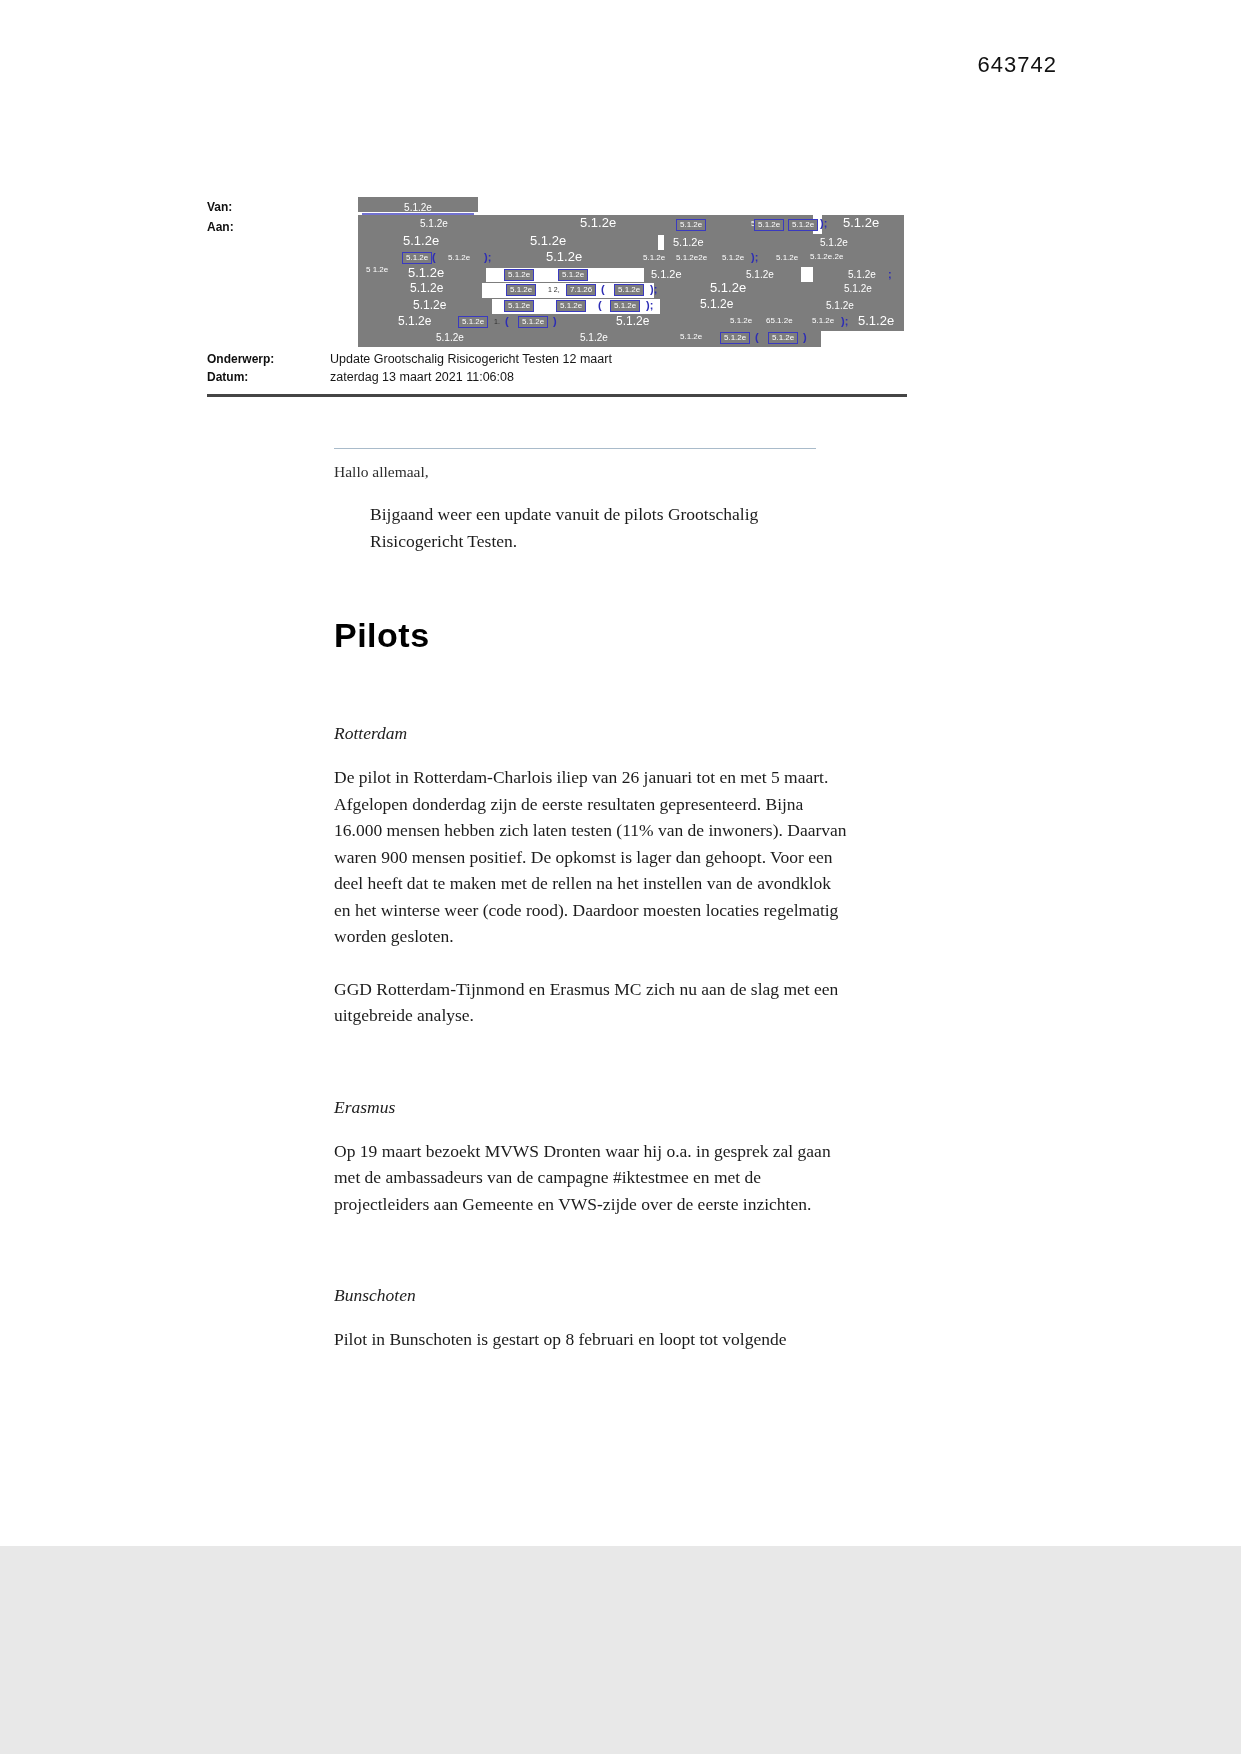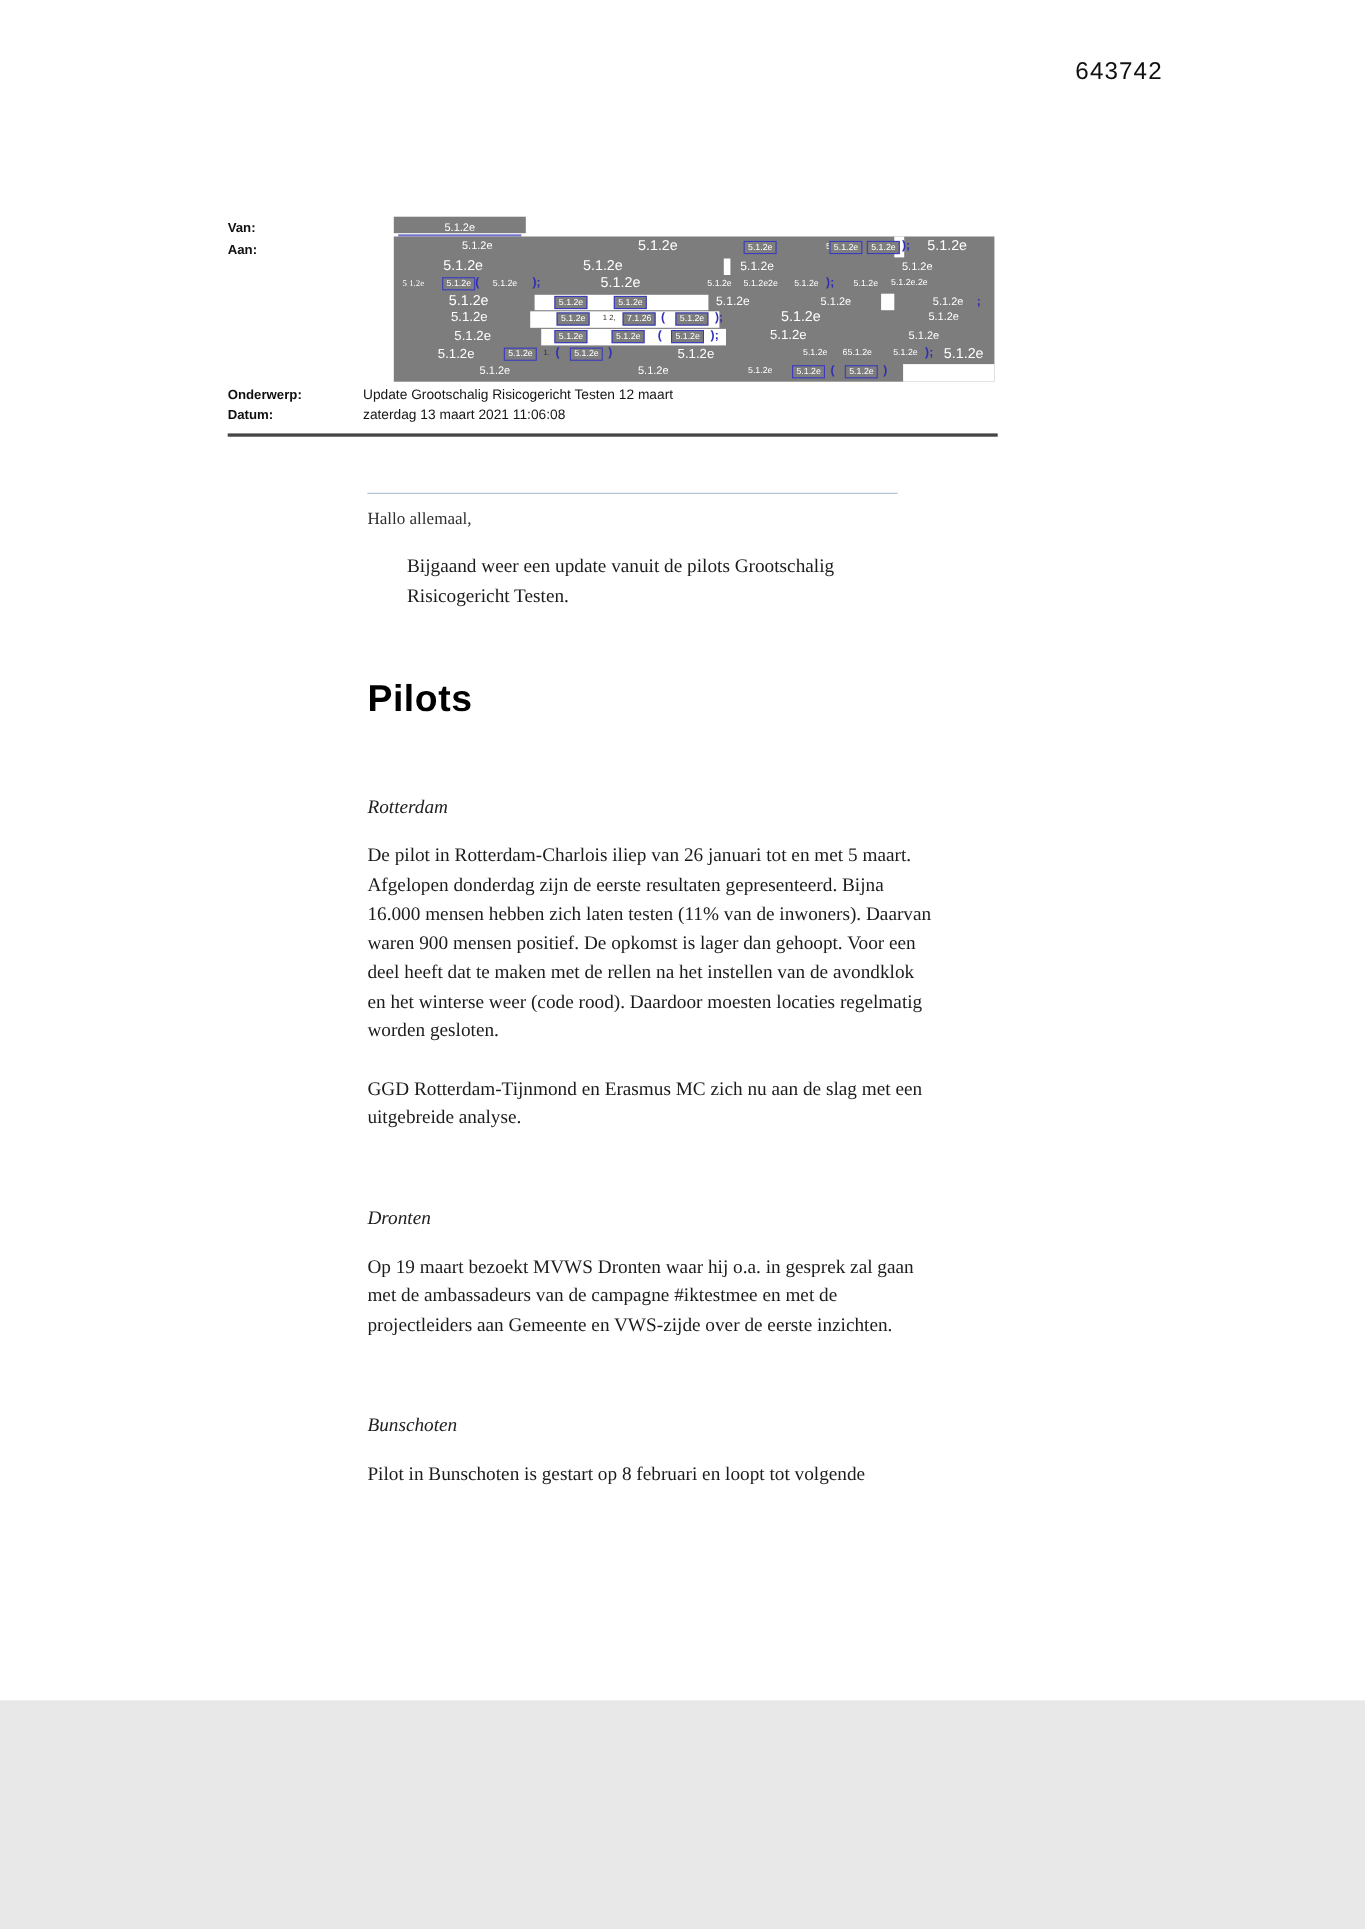--- a/index.html
+++ b/index.html
@@ -77,21 +77,21 @@
       <div class="rchip" style="left: 318px; top: 4px; font-size: 8px; background: rgb(125, 125, 125);">5.1.2e</div>
       <div class="rlbl" style="left: 357px; top: 5px; font-size: 8px; padding-left: 36px;">5.1.2e(</div>
       <div class="rchip" style="left: 396px; top: 4px; font-size: 8px; background: rgb(125, 125, 125);">5.1.2e</div>
       <div class="rchip" style="left: 430px; top: 4px; font-size: 8px; background: rgb(125, 125, 125);">5.1.2e</div>
       <div class="rpunct" style="left: 462px; top: 2px; font-size: 11px; color: rgb(45, 45, 181);">);</div>
       <div class="rlbl" style="left: 485px; top: 1px; font-size: 13px;">5.1.2e</div>
       <div class="rlbl" style="left: 45px; top: 19px; font-size: 13px;">5.1.2e</div>
       <div class="rlbl" style="left: 172px; top: 19px; font-size: 13px;">5.1.2e</div>
       <div class="rlbl" style="left: 315px; top: 21px; font-size: 11px;">5.1.2e</div>
       <div class="rlbl" style="left: 462px; top: 22px; font-size: 10px;">5.1.2e</div>
-      <div class="rlbl" style="left: 8px; top: 39px; font-size: 8px; font-family: Liberation Serif, serif;">5 1.2e</div>
+      <div class="rlbl" style="left: 8px; top: 51px; font-size: 8px;">5 1.2e</div>
       <div class="rchip" style="left: 44px; top: 37px; font-size: 8px; background: rgb(125, 125, 125);">5.1.2e</div>
       <div class="rpunct" style="left: 74px; top: 36px; font-size: 11px; color: rgb(45, 45, 181);">(</div>
       <div class="rlbl" style="left: 90px; top: 39px; font-size: 8px;">5.1.2e</div>
       <div class="rpunct" style="left: 126px; top: 36px; font-size: 11px; color: rgb(45, 45, 181);">);</div>
       <div class="rlbl" style="left: 188px; top: 35px; font-size: 13px;">5.1.2e</div>
       <div class="rlbl" style="left: 285px; top: 39px; font-size: 8px;">5.1.2e</div>
       <div class="rlbl" style="left: 318px; top: 39px; font-size: 8px;">5.1.2e2e</div>
       <div class="rlbl" style="left: 364px; top: 39px; font-size: 8px;">5.1.2e</div>
       <div class="rpunct" style="left: 393px; top: 36px; font-size: 11px; color: rgb(45, 45, 181);">);</div>
       <div class="rlbl" style="left: 418px; top: 39px; font-size: 8px;">5.1.2e</div>
@@ -147,20 +147,20 @@
     <div class="topline"></div>
     <div class="greeting">Hallo allemaal,</div>
     <div class="intro">Bijgaand weer een update vanuit de pilots Grootschalig Risicogericht Testen.</div>
 
     <h1 class="pilots-h">Pilots</h1>
 
     <div class="sec-h">Rotterdam</div>
     <div class="para">De pilot in Rotterdam-Charlois iliep van 26 januari tot en met 5 maart. Afgelopen donderdag zijn de eerste resultaten gepresenteerd. Bijna 16.000 mensen hebben zich laten testen (11% van de inwoners). Daarvan waren 900 mensen positief. De opkomst is lager dan gehoopt. Voor een deel heeft dat te maken met de rellen na het instellen van de avondklok en het winterse weer (code rood). Daardoor moesten locaties regelmatig worden gesloten.</div>
     <div class="para">GGD Rotterdam-Tijnmond en Erasmus MC zich nu aan de slag met een uitgebreide analyse.</div>
 
-    <div class="sec-h">Dronten</div>
+    <div class="sec-h">Erasmus</div>
     <div class="para">Op 19 maart bezoekt MVWS Dronten waar hij o.a. in gesprek zal gaan met de ambassadeurs van de campagne #iktestmee en met de projectleiders aan Gemeente en VWS-zijde over de eerste inzichten.</div>
 
     <div class="sec-h">Bunschoten</div>
     <div class="para">Pilot in Bunschoten is gestart op 8 februari en loopt tot volgende</div>
   </div>
 
 </div>
 
 </body></html>

